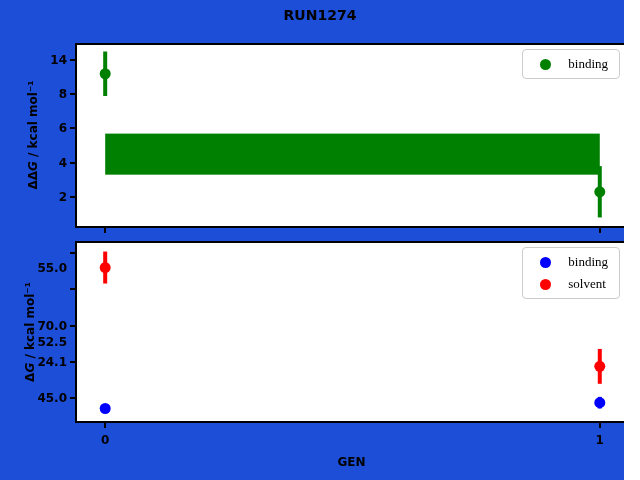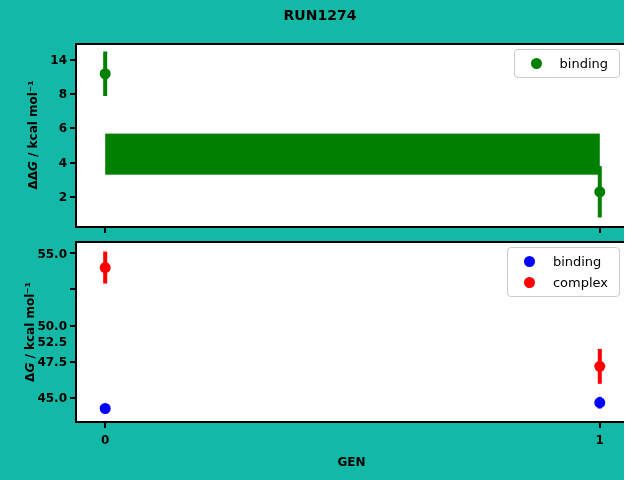--- a/index.html
+++ b/index.html
@@ -1,17 +1,17 @@
 <!DOCTYPE html>
 <html><head>
 <meta charset="utf-8">
 <style>
   html,body{margin:0;padding:0;background:#ffffff;}
   .figure{
-    position:relative;width:624px;height:480px;background:#14b8a6;
+    position:relative;width:624px;height:480px;background:#1d4ed8;
     font-family:"DejaVu Sans","Liberation Sans",sans-serif;color:#000;
     overflow:hidden;
   }
   .fig-title{
     position:absolute;top:7px;left:0;width:640px;text-align:center;
     font-size:14px;font-weight:bold;
   }
   .axes{
     position:absolute;border:2px solid #000;background:#fff;
   }
@@ -43,21 +43,21 @@
   .legend{
     position:absolute;top:4px;right:6px;
     border:1px solid #cccccc;border-radius:4px;background:rgba(255,255,255,0.9);
     padding:6px 11px 6px 8px;display:flex;flex-direction:column;gap:6px;
     font-size:13px;
   }
   .legend-row{display:flex;align-items:center;gap:9px;}
   .legend-handle{width:28px;display:flex;justify-content:center;align-items:center;}
   .legend-dot{width:11px;height:11px;border-radius:50%;}
   .legend-dotline{width:28px;height:0;border-top:2px dotted #008000;}
-  .legend-label{white-space:nowrap;}
+  .legend-label{white-space:nowrap;font-family:Liberation Serif, serif;}
 </style>
 </head>
 <body>
 
 <div class="figure">
 
   <div class="fig-title">RUN1274</div>
 
   <div class="axes axes-top" id="ax0">
     <svg class="plot-svg" width="549" height="181">
@@ -112,32 +112,32 @@
       <div class="legend-row">
         <span class="legend-handle">
             <span class="legend-dot" style="background-color: rgb(0, 0, 255);"></span>
           </span>
         <span class="legend-label">binding</span>
       </div>
       <div class="legend-row">
         <span class="legend-handle">
             <span class="legend-dot" style="background-color: rgb(255, 0, 0);"></span>
           </span>
-        <span class="legend-label">complex</span>
+        <span class="legend-label">solvent</span>
       </div>
     </div>
   <div class="tick ytick" style="top: 154.332px;"></div>
       <div class="ytick-label" style="top: 147.332px;">45.0</div>
       <div class="tick ytick" style="top: 118.006px;"></div>
-      <div class="ytick-label" style="top: 111.006px;">47.5</div>
+      <div class="ytick-label" style="top: 111.006px;">24.1</div>
       <div class="tick ytick" style="top: 81.6792px;"></div>
-      <div class="ytick-label" style="top: 74.6792px;">50.0</div>
+      <div class="ytick-label" style="top: 74.6792px;">70.0</div>
       <div class="tick ytick" style="top: 45.3527px;"></div>
       <div class="ytick-label" style="top: 51px; margin-top: 40px;">52.5</div>
       <div class="tick ytick" style="top: 9.02612px;"></div>
-      <div class="ytick-label" style="top: 3px;">55.0</div>
+      <div class="ytick-label" style="top: 17px;">55.0</div>
       <div class="tick xtick" style="left: 27.1919px;"></div>
       <div class="xtick-label" style="left: 13.1919px;">0</div>
       <div class="tick xtick" style="left: 521.786px;"></div>
       <div class="xtick-label" style="left: 507.786px;">1</div>
     </div>
 
 </div>
 
 </body></html>

